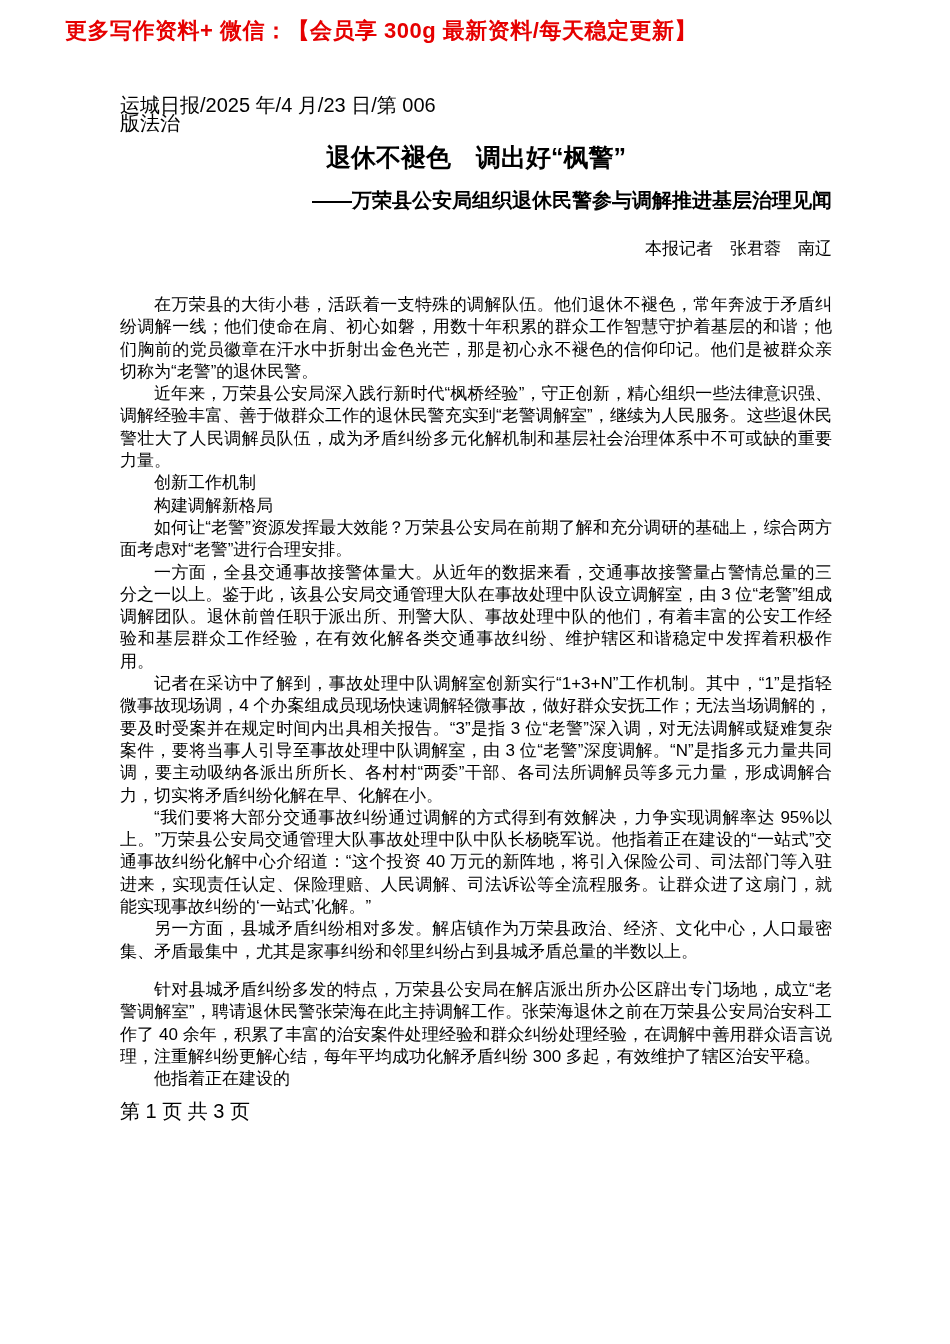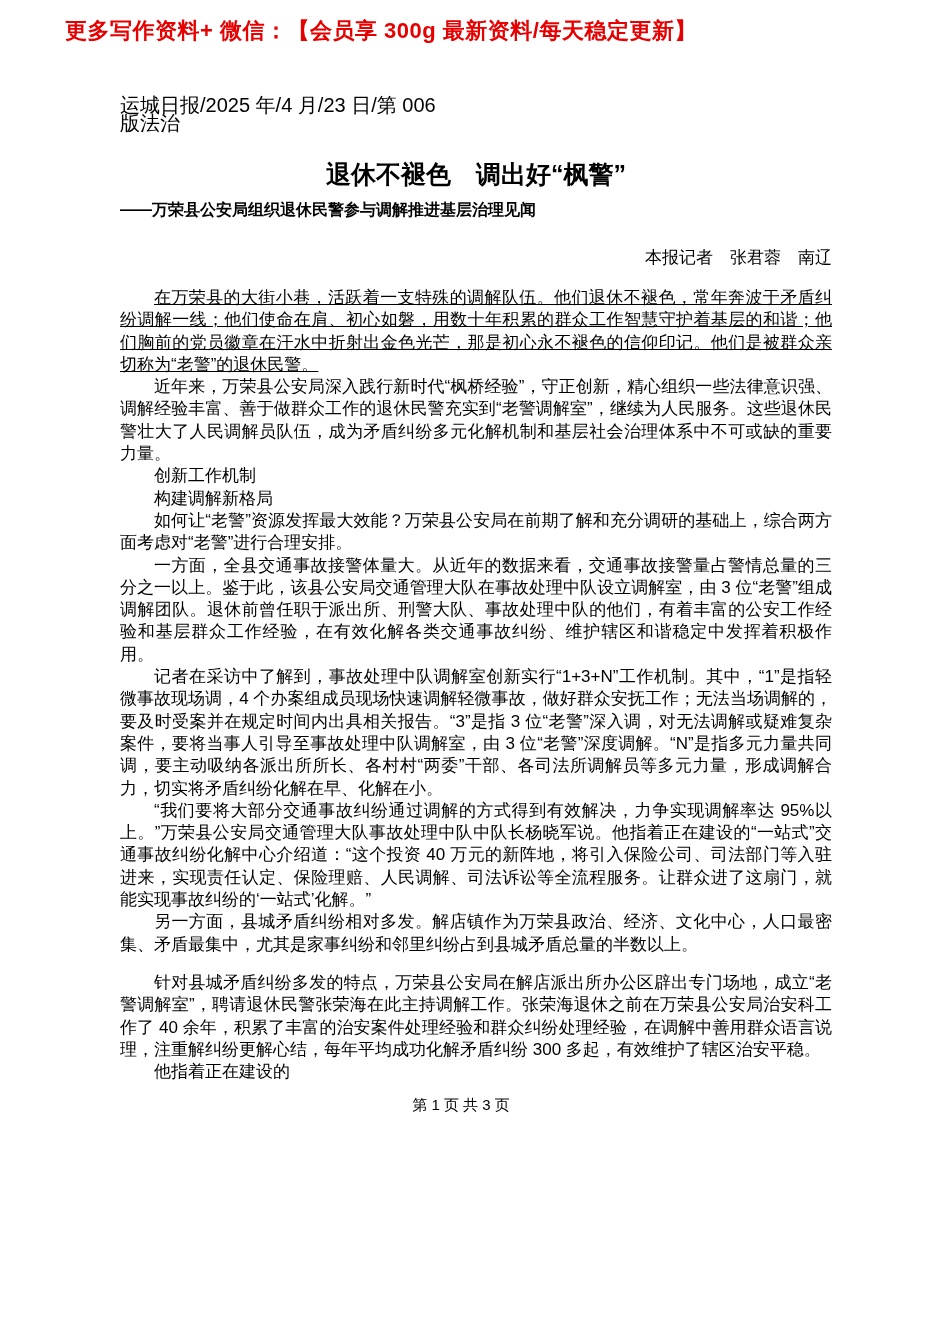--- a/index.html
+++ b/index.html
@@ -29,63 +29,63 @@
     left: 120px;
     top: 96px;
     width: 712px;
   }
   .source-line {
     font-size: 20px;
     line-height: 18px;
     color: #000000;
   }
   .title {
-    margin-top: 28px;
+    margin-top: 11px;
     text-align: center;
     font-size: 25px;
     line-height: 28px;
     font-weight: bold;
     color: #000000;
   }
   .subtitle {
-    margin-top: 10px;
-    text-align: left;
-    font-size: 16px;
+    margin-top: 18px;
+    text-align: right;
+    font-size: 20px;
     line-height: 23px;
     font-weight: bold;
     color: #000000;
   }
   .byline {
     margin-top: 27px;
     text-align: right;
     font-size: 17px;
     line-height: 19px;
     color: #000000;
   }
   .para {
     font-size: 17px;
     line-height: 22.3px;
     text-align: justify;
     text-justify: inter-ideograph;
     text-indent: 2em;
     color: #000000;
   }
-  .para.first { margin-top: 20px; text-decoration: underline; }
+  .para.first { margin-top: 36px; }
   .para.gap-before { margin-top: 16px; }
   .subhead {
     font-size: 17px;
     line-height: 22.3px;
     text-indent: 2em;
     color: #000000;
   }
   .page-indicator {
     margin-top: 13px;
-    text-align: center;
+    text-align: left;
     padding-right: 30px;
-    font-size: 15px;
+    font-size: 20px;
     line-height: 17px;
     color: #000000;
   }
   .bottom-rule {
     position: absolute;
     left: 140px;
     top: 1243px;
     width: 670px;
     height: 2px;
     background: #000000;

